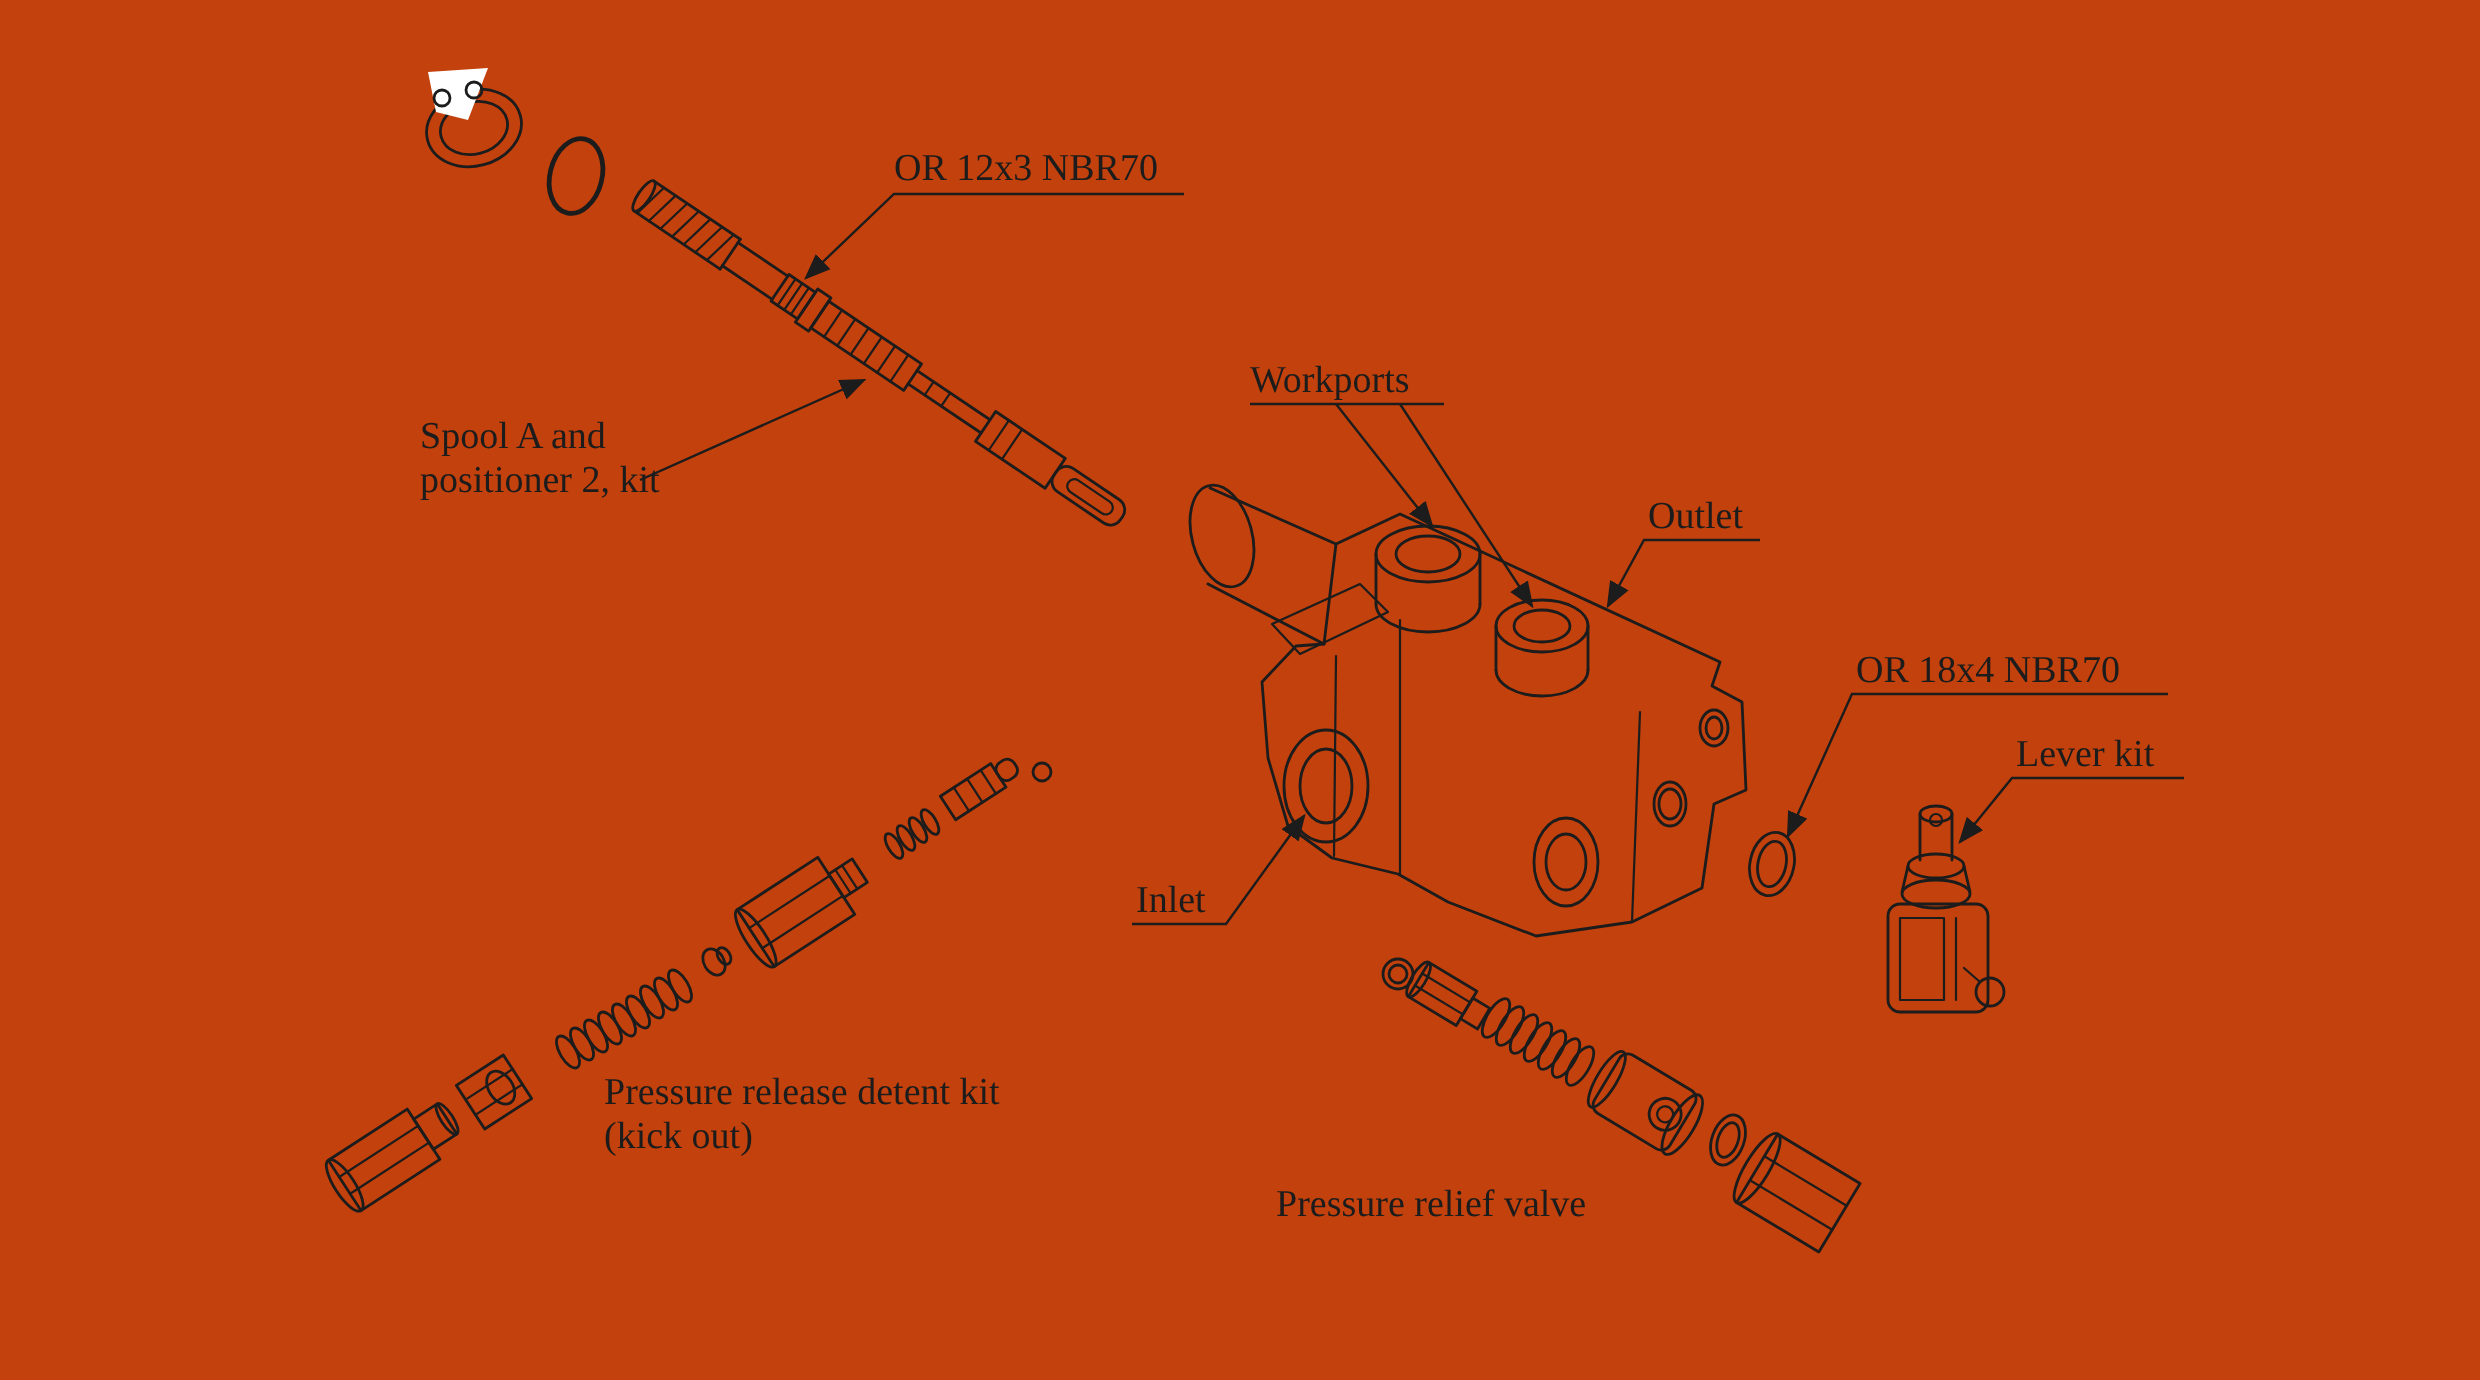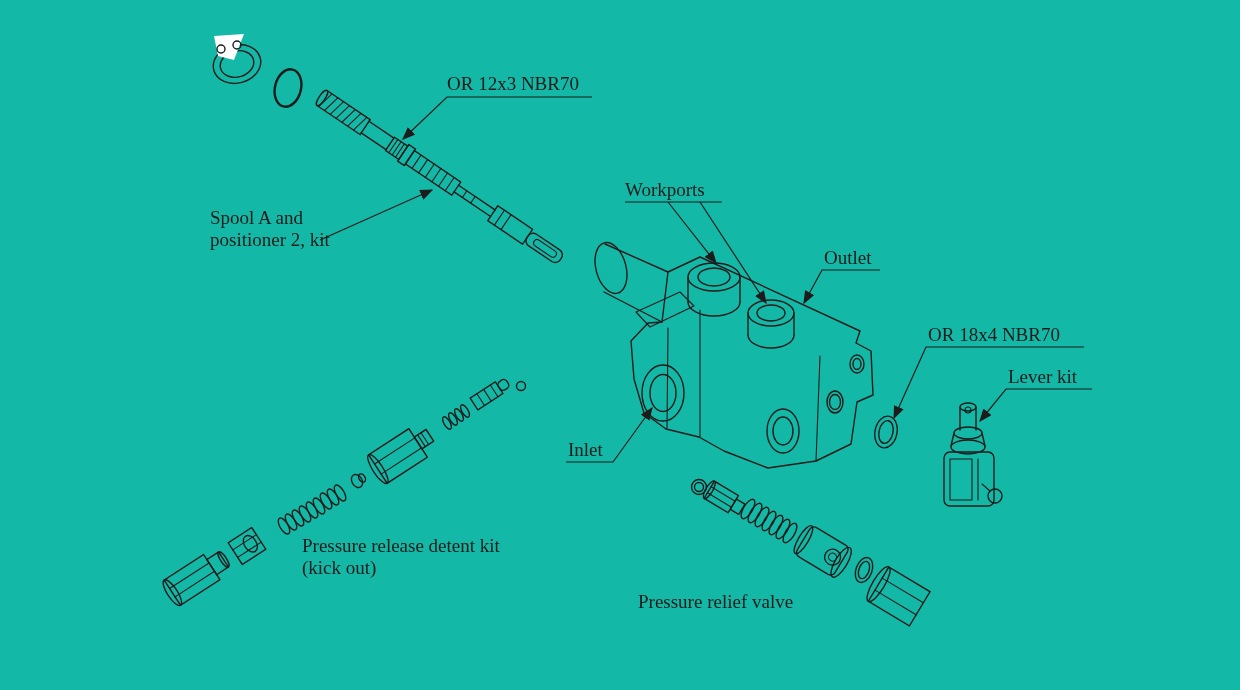--- a/index.html
+++ b/index.html
@@ -1,16 +1,16 @@
 <!DOCTYPE html>
 <html><head>
 <meta charset="utf-8">
 <style>
   html,body{margin:0;padding:0;background:#ffffff;}
-  .stage{position:relative;width:1240px;height:690px;background:#14b8a6;overflow:hidden;
+  .stage{position:relative;width:1240px;height:690px;background:#c2410c;overflow:hidden;
          font-family:"Liberation Serif", serif;}
   svg{display:block;}
   svg text{font-family:"Liberation Serif", serif;font-size:19px;fill:#1c1c1c;}
   .part{stroke:#1c1c1c;stroke-width:1.4;fill:none;stroke-linejoin:round;stroke-linecap:round;}
   .thin{stroke-width:1.1;}
   .leader{stroke:#1c1c1c;stroke-width:1.2;fill:none;}
   .whitefill{fill:#ffffff;stroke:none;}
 </style>
 </head>
 <body>

